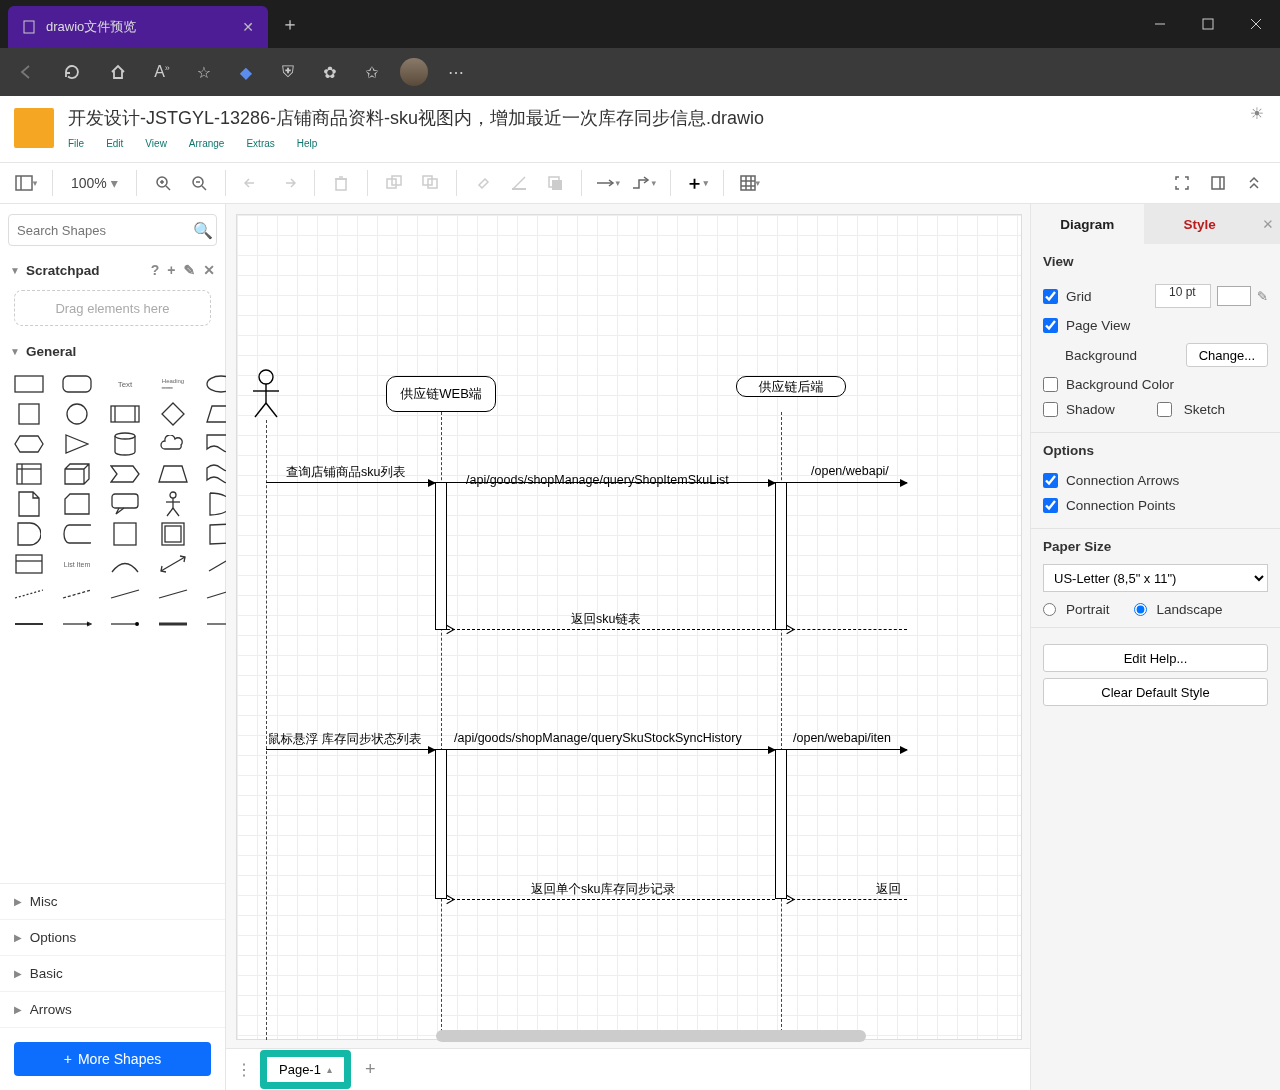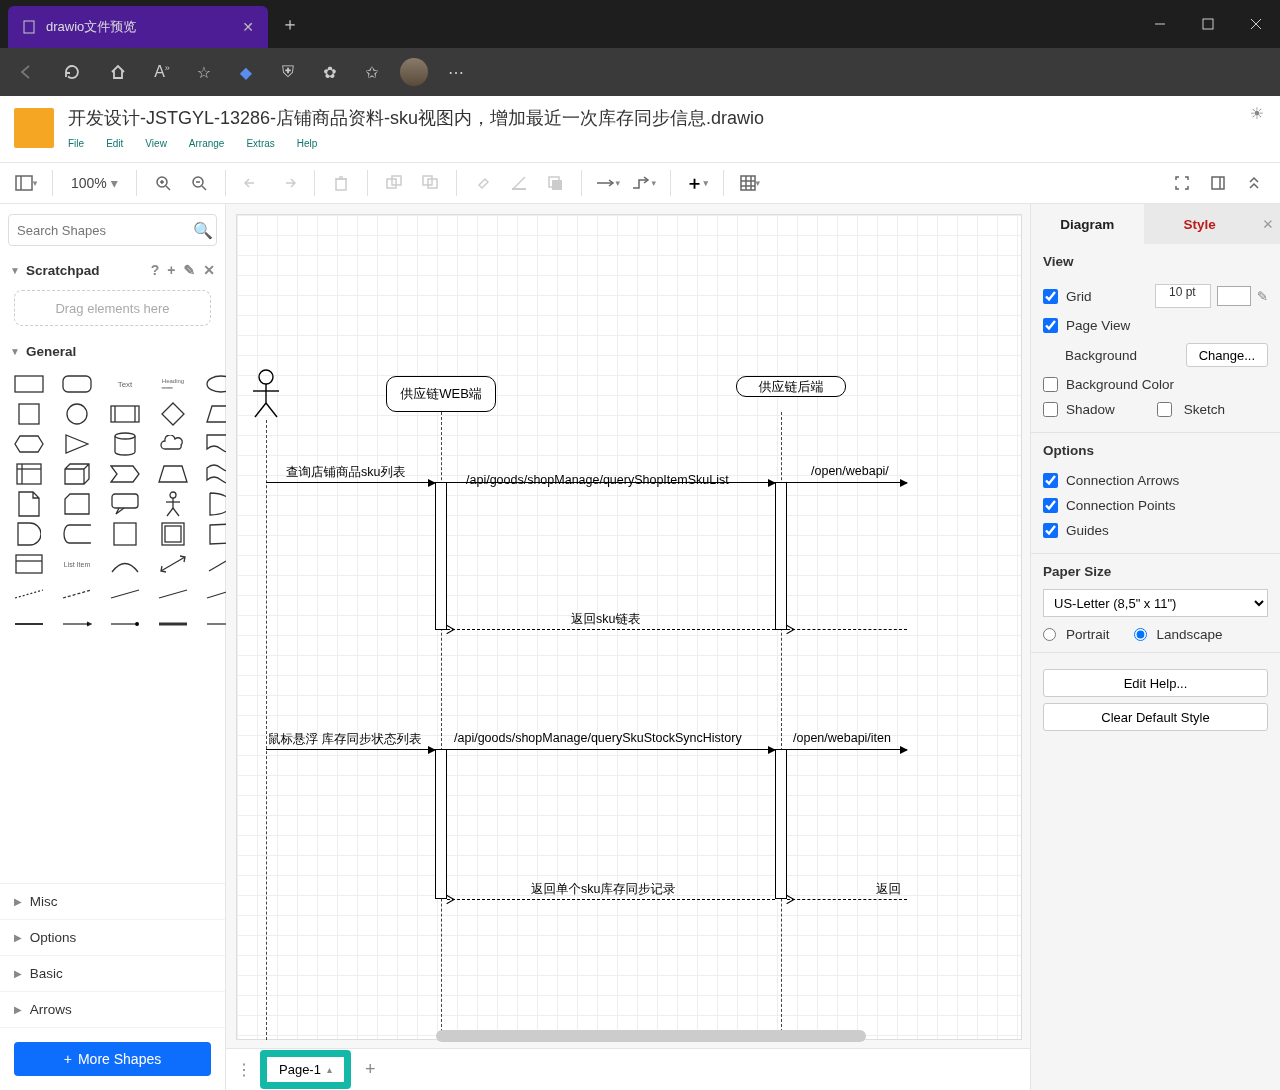--- a/index.html
+++ b/index.html
@@ -715,24 +715,20 @@
       <div class="rsec">
         <div class="hdr">Options</div>
         <div class="ck">
             <input type="checkbox" checked="" style="">
             <span>Connection Arrows</span>
           </div>
         <div class="ck">
             <input type="checkbox" checked="" style="">
             <span>Connection Points</span>
           </div>
-        <div class="ck">
-            <input type="checkbox" checked="" style="">
-            <span>Guides</span>
-          </div>
       </div>
       <div class="rsec">
         <div class="hdr">Paper Size</div>
         <select class="sel"><option>US-Letter (8,5" x 11")</option></select>
         <div class="radio-row">
           <label class="inline">
               <input type="radio" name="or" style="">
               <span style="margin-left:4px">Portrait</span>
             </label>
           <label class="inline">

